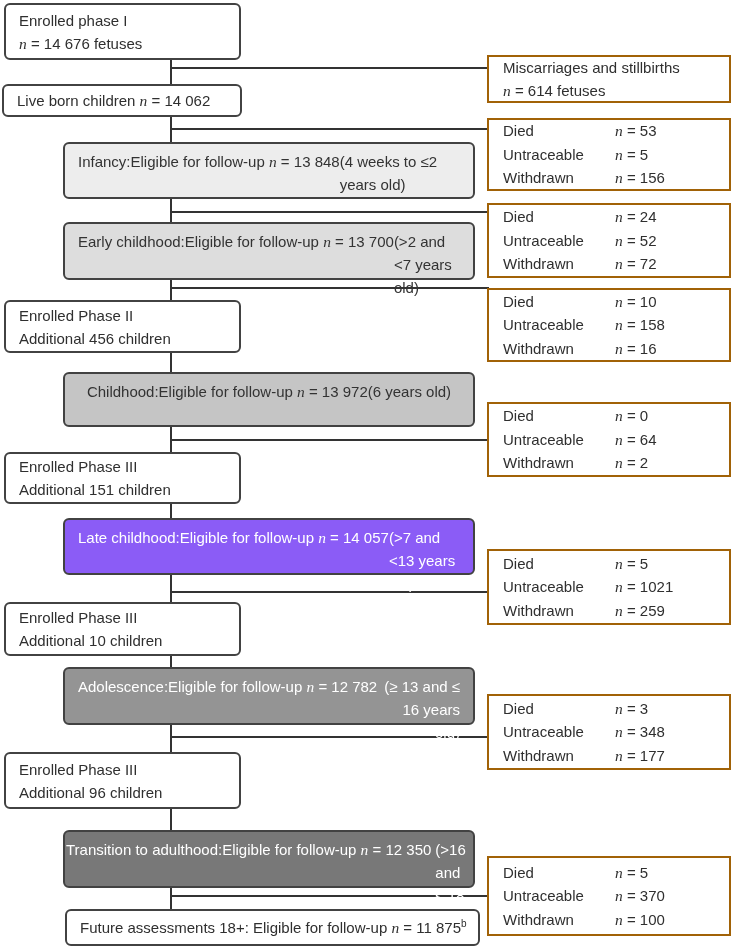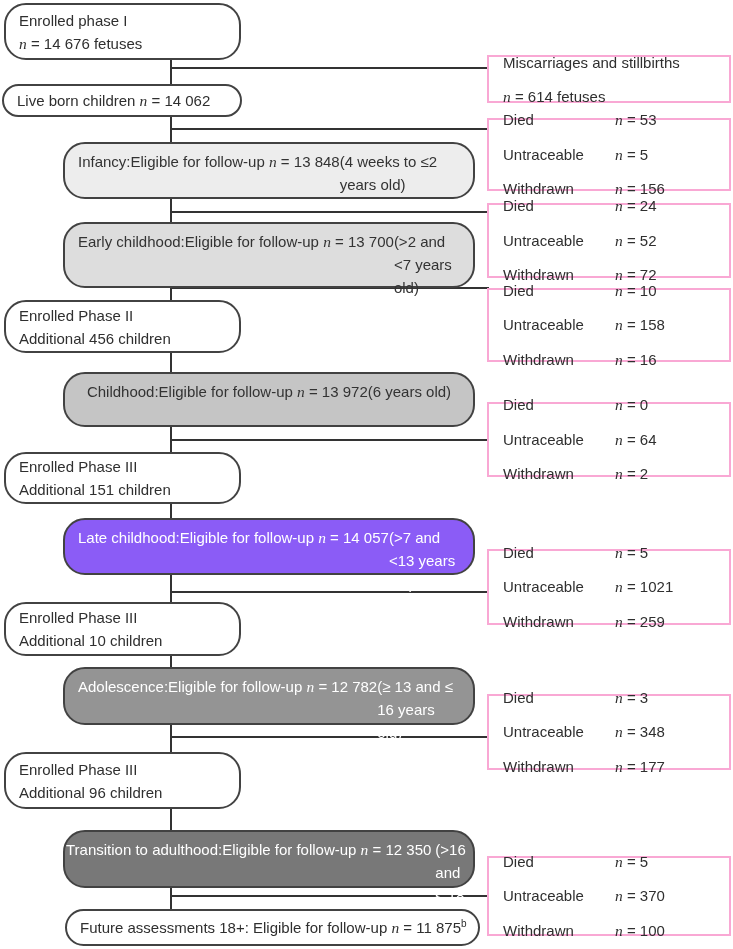--- a/index.html
+++ b/index.html
@@ -3,22 +3,22 @@
 <meta charset="utf-8">
 <style>
   html,body{margin:0;padding:0;background:#ffffff;}
   #canvas{
     position:relative;width:733px;height:949px;background:#ffffff;
     font-family:"Liberation Sans","DejaVu Sans",sans-serif;
     font-size:15px;color:#2f2f2f;overflow:hidden;
   }
   .line{position:absolute;background:#333333;z-index:0;}
   .box{position:absolute;box-sizing:border-box;background:#ffffff;z-index:1;}
-  .rounded{border:2px solid #424242;border-radius:22px;}
-  .square{border:2px solid #f9a8d4;gap:11px;}
+  .rounded{border:2px solid #424242;border-radius:6px;}
+  .square{border:2px solid #a16207;}
   
   .lbox{left:4px;width:237px;padding:4px 13px;display:flex;flex-direction:column;justify-content:center;line-height:23px;}
   
   .pbox{left:63px;width:412px;padding:6px 13px;display:flex;flex-direction:row;justify-content:center;line-height:23px;}
   .pline1{display:flex;justify-content:space-between;white-space:nowrap;}
   .elig{white-space:nowrap;}
   
   .xbox{left:487px;width:244px;padding:7px 12px 7px 14px;display:flex;flex-direction:column;justify-content:center;}
   .xrow{display:grid;grid-template-columns:112px 1fr;line-height:23.5px;}
   .nvar{font-style:italic;font-family:"Liberation Serif","DejaVu Serif",serif;font-size:15.5px;}
@@ -84,21 +84,21 @@
     <div class="xrow">
         <span>Untraceable</span>
         <span><i class="nvar">n</i> <span>= 52</span></span>
       </div>
     <div class="xrow">
         <span>Withdrawn</span>
         <span><i class="nvar">n</i> <span>= 72</span></span>
       </div>
   </div>
 
-  <div class="box rounded pbox" style="top: 222px; height: 66px; background-color: rgb(221, 221, 221); color: rgb(51, 51, 51);">
+  <div class="box rounded pbox" style="top: 222px; height: 58px; background-color: rgb(221, 221, 221); color: rgb(51, 51, 51);">
     <div class="pline1">
       <span>Early childhood:</span>
       <span class="elig"><span>Eligible for follow-up</span> <i class="nvar">n</i> <span>= 13 700</span></span>
     </div>
     <div>(&gt;2 and &lt;7 years old)</div>
   </div>
 
   <div class="box square xbox" style="top:288px;height:74px;">
     <div class="xrow">
         <span>Died</span>
@@ -168,21 +168,21 @@
         <span>Withdrawn</span>
         <span><i class="nvar">n</i> <span>= 259</span></span>
       </div>
   </div>
 
   <div class="box rounded lbox" style="top:602px;height:54px;">
     <div>Enrolled Phase III</div>
     <div>Additional 10 children</div>
   </div>
 
-  <div class="box rounded pbox" style="top: 667px; height: 58px; background-color: rgb(148, 148, 148); color: rgb(255, 255, 255);">
+  <div class="box rounded pbox" style="top: 667px; height: 58px; background-color: rgb(148, 148, 148); color: rgb(255, 255, 255); text-align: right;">
     <div class="pline1">
       <span>Adolescence:</span>
       <span class="elig"><span>Eligible for follow-up</span> <i class="nvar">n</i> <span>= 12 782</span></span>
     </div>
     <div>(≥ 13 and ≤ 16 years old)</div>
   </div>
 
   <div class="box square xbox" style="top:694px;height:76px;">
     <div class="xrow">
         <span>Died</span>

